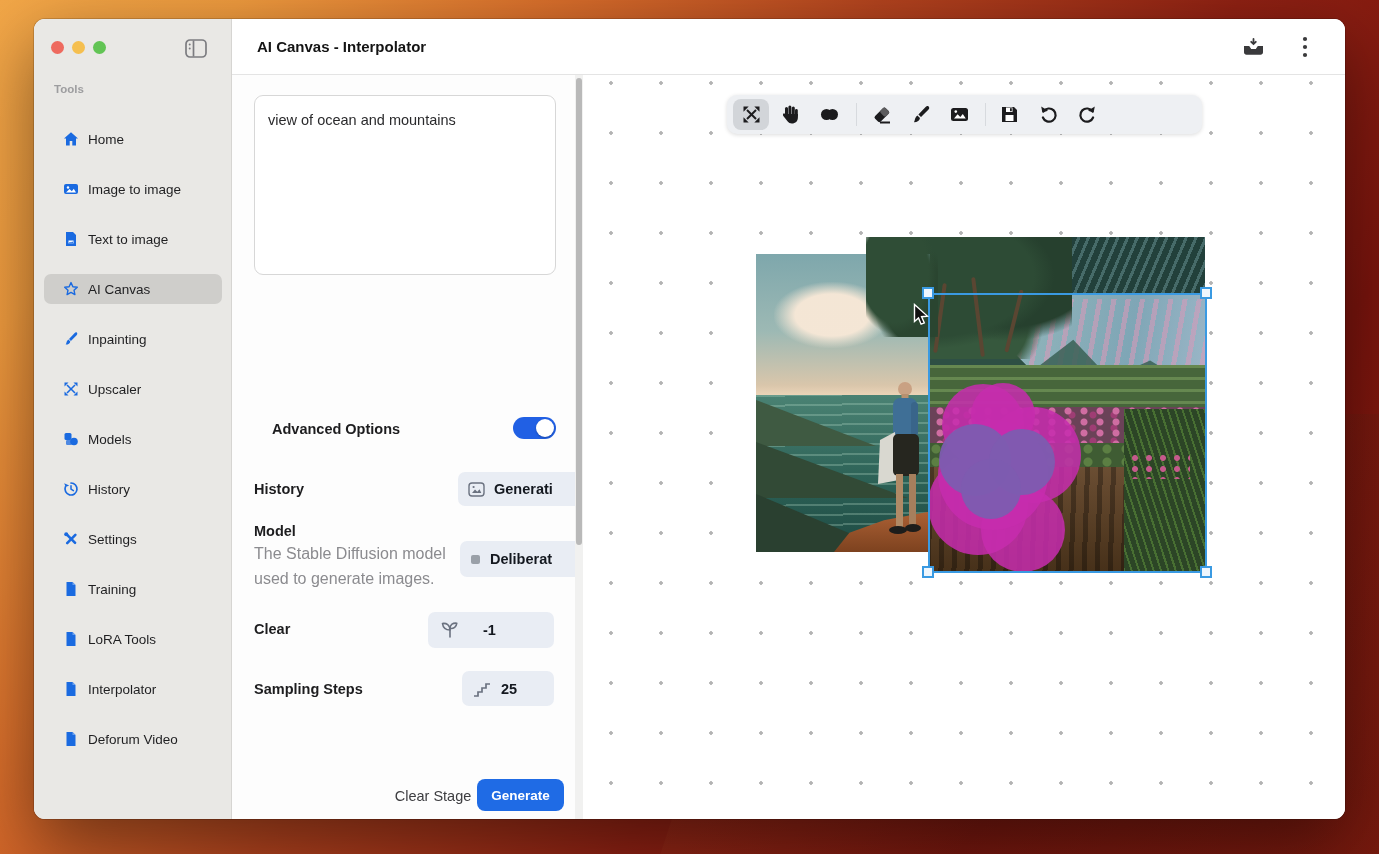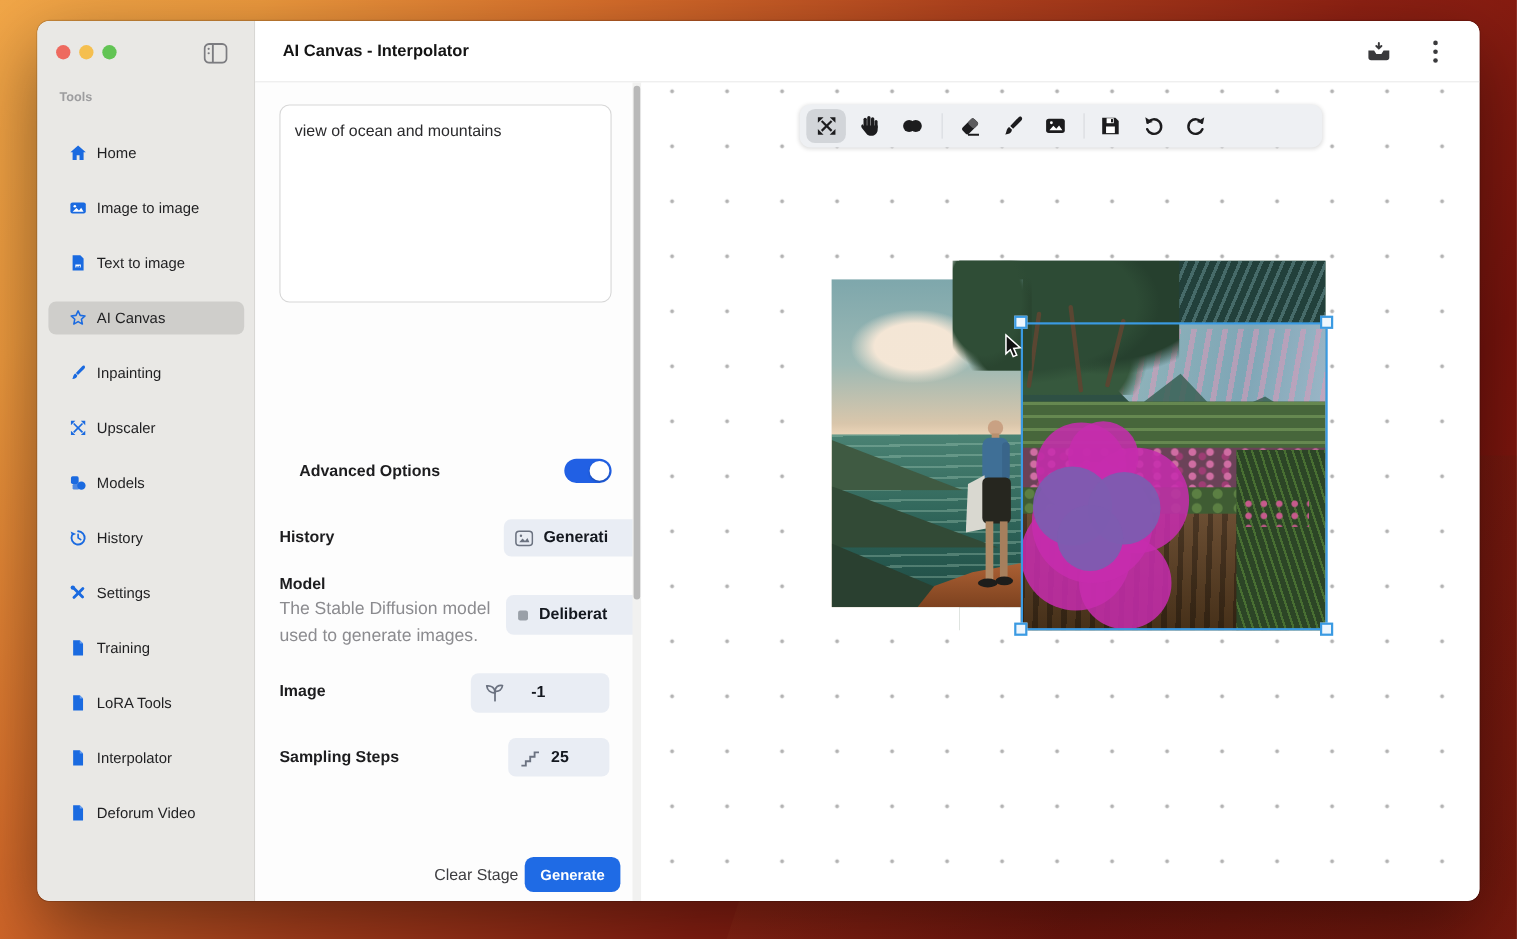--- a/index.html
+++ b/index.html
@@ -353,21 +353,21 @@
 
     <div class="field-label" style="left:22px;top:448px;">Model</div>
     <div class="model-desc">The Stable Diffusion model used to generate images.</div>
     <div class="chip chip-model">
       <svg width="11" height="11" viewBox="0 0 11 11">
           <rect x="1" y="1" width="9" height="9" rx="2" fill="#9aa0a8"></rect>
         </svg>
       <span class="chip-text">Deliberat</span>
     </div>
 
-    <div class="field-label" style="left:22px;top:546px;">Image</div>
+    <div class="field-label" style="left:22px;top:546px;">Clear</div>
     <div class="chip chip-seed">
       <svg width="24" height="22" viewBox="0 0 24 22">
           <path d="M12 10v8" stroke="#6b7280" stroke-width="1.6" fill="none" stroke-linecap="round"></path>
           <path d="M12 11C12 6 8.5 4 4.5 4.5 5 8.5 8 11 12 11z" fill="none" stroke="#6b7280" stroke-width="1.6" stroke-linejoin="round"></path>
           <path d="M12 9.5c0-4 3-5.8 6.8-5.3-.4 3.6-3 5.8-6.8 5.3z" fill="none" stroke="#6b7280" stroke-width="1.6" stroke-linejoin="round"></path>
         </svg>
       <span class="chip-text" style="margin-left:12px">-1</span>
     </div>
 
     <div class="field-label" style="left:22px;top:606px;">Sampling Steps</div>

